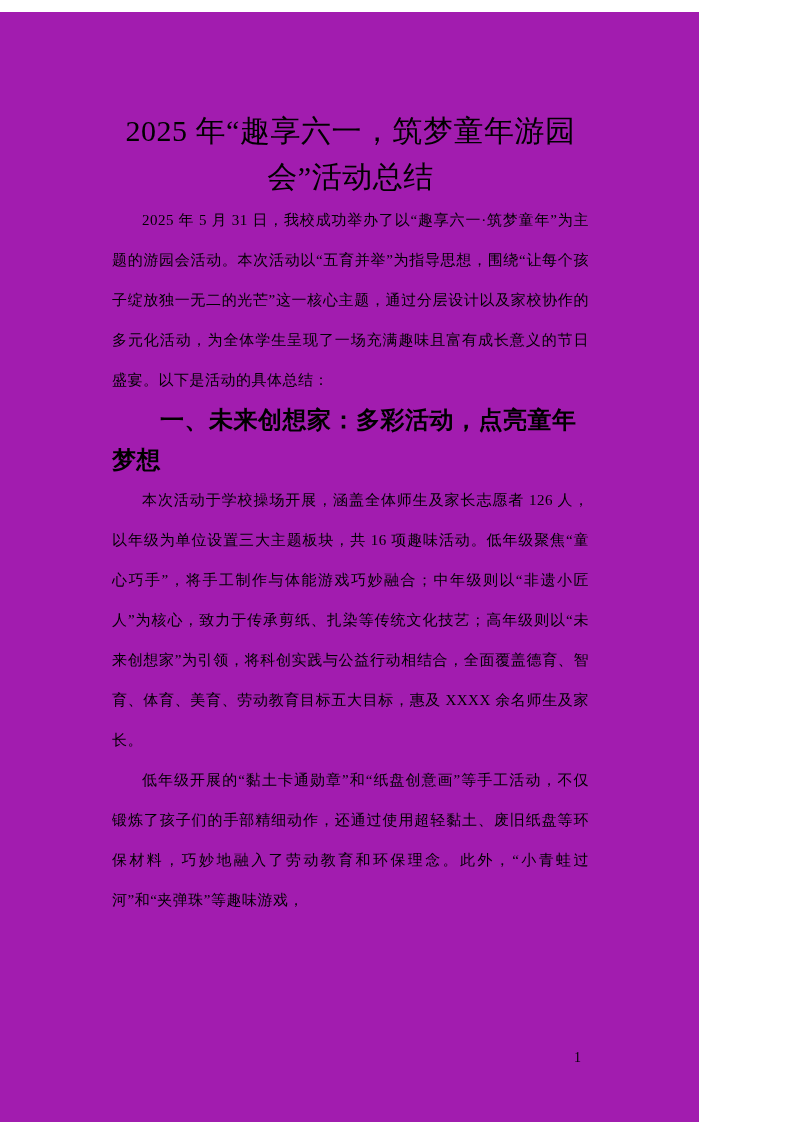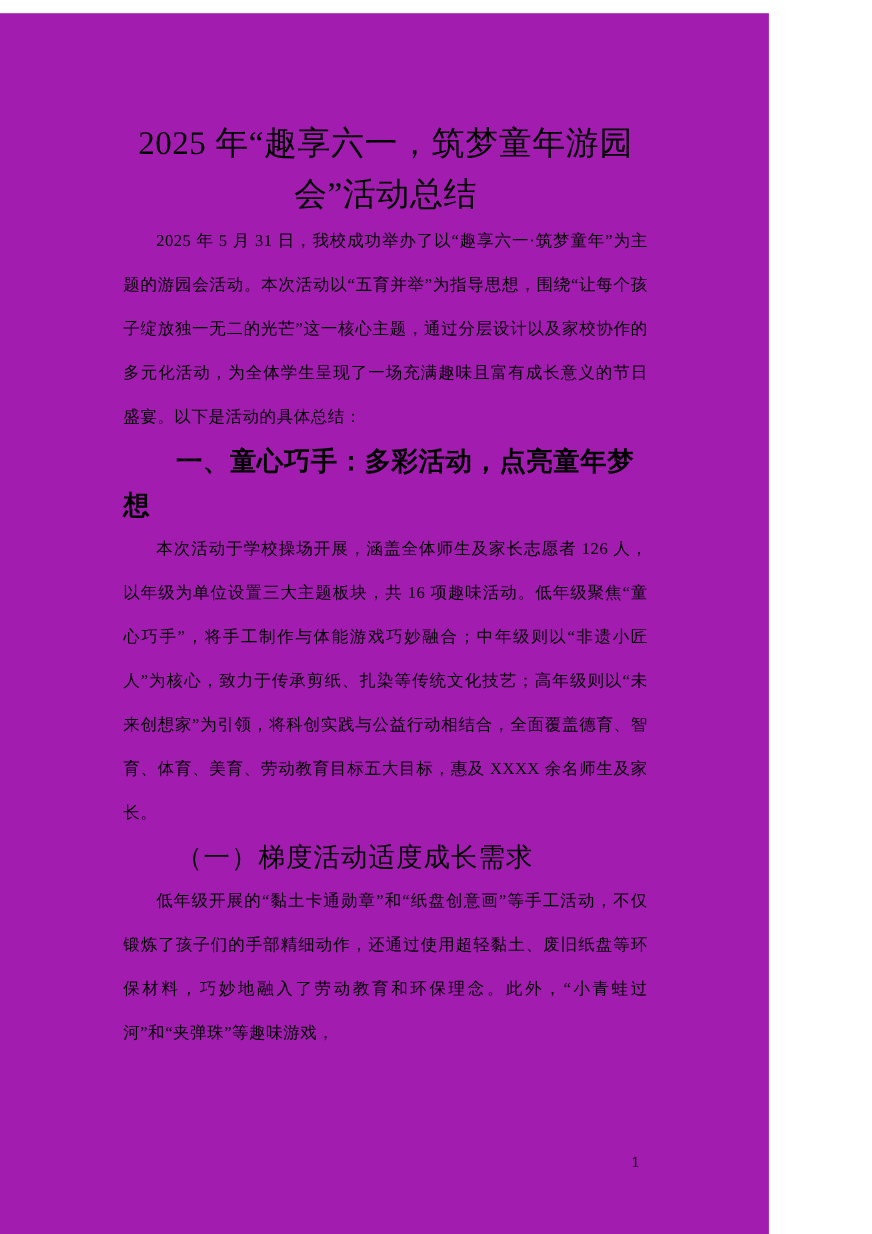--- a/index.html
+++ b/index.html
@@ -70,25 +70,24 @@
 </head>
 <body>
 
 <div class="page">
   <div class="content">
 
     <h1 class="doc-title">2025 年“趣享六一，筑梦童年游园会”活动总结</h1>
 
     <p class="para">2025 年 5 月 31 日，我校成功举办了以“趣享六一·筑梦童年”为主题的游园会活动。本次活动以“五育并举”为指导思想，围绕“让每个孩子绽放独一无二的光芒”这一核心主题，通过分层设计以及家校协作的多元化活动，为全体学生呈现了一场充满趣味且富有成长意义的节日盛宴。以下是活动的具体总结：</p>
 
-    <h2 class="heading-bold">一、童心巧手：多彩活动，点亮童年梦想</h2>
+    <h2 class="heading-bold">一、未来创想家：多彩活动，点亮童年梦想</h2>
 
     <p class="para">本次活动于学校操场开展，涵盖全体师生及家长志愿者 126 人，以年级为单位设置三大主题板块，共 16 项趣味活动。低年级聚焦“童心巧手”，将手工制作与体能游戏巧妙融合；中年级则以“非遗小匠人”为核心，致力于传承剪纸、扎染等传统文化技艺；高年级则以“未来创想家”为引领，将科创实践与公益行动相结合，全面覆盖德育、智育、体育、美育、劳动教育目标五大目标，惠及 XXXX 余名师生及家长。</p>
 
 
-    <h3 class="heading-kai">（一）梯度活动适度成长需求</h3>
 
     <p class="para">低年级开展的“黏土卡通勋章”和“纸盘创意画”等手工活动，不仅锻炼了孩子们的手部精细动作，还通过使用超轻黏土、废旧纸盘等环保材料，巧妙地融入了劳动教育和环保理念。此外，“小青蛙过河”和“夹弹珠”等趣味游戏，</p>
 
   </div>
 
   <div class="page-number">1</div>
 </div>
 
 </body></html>

